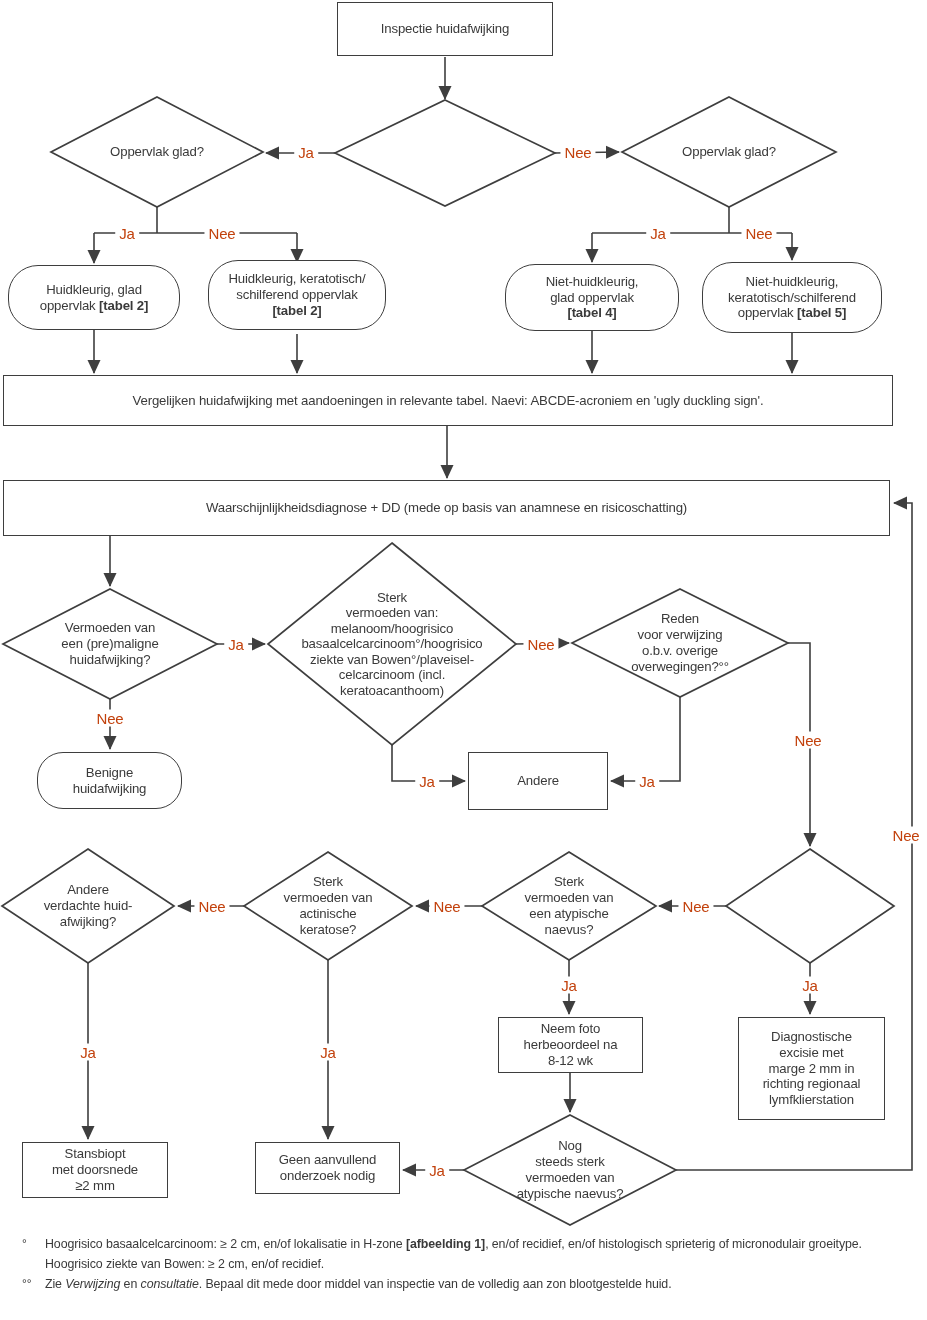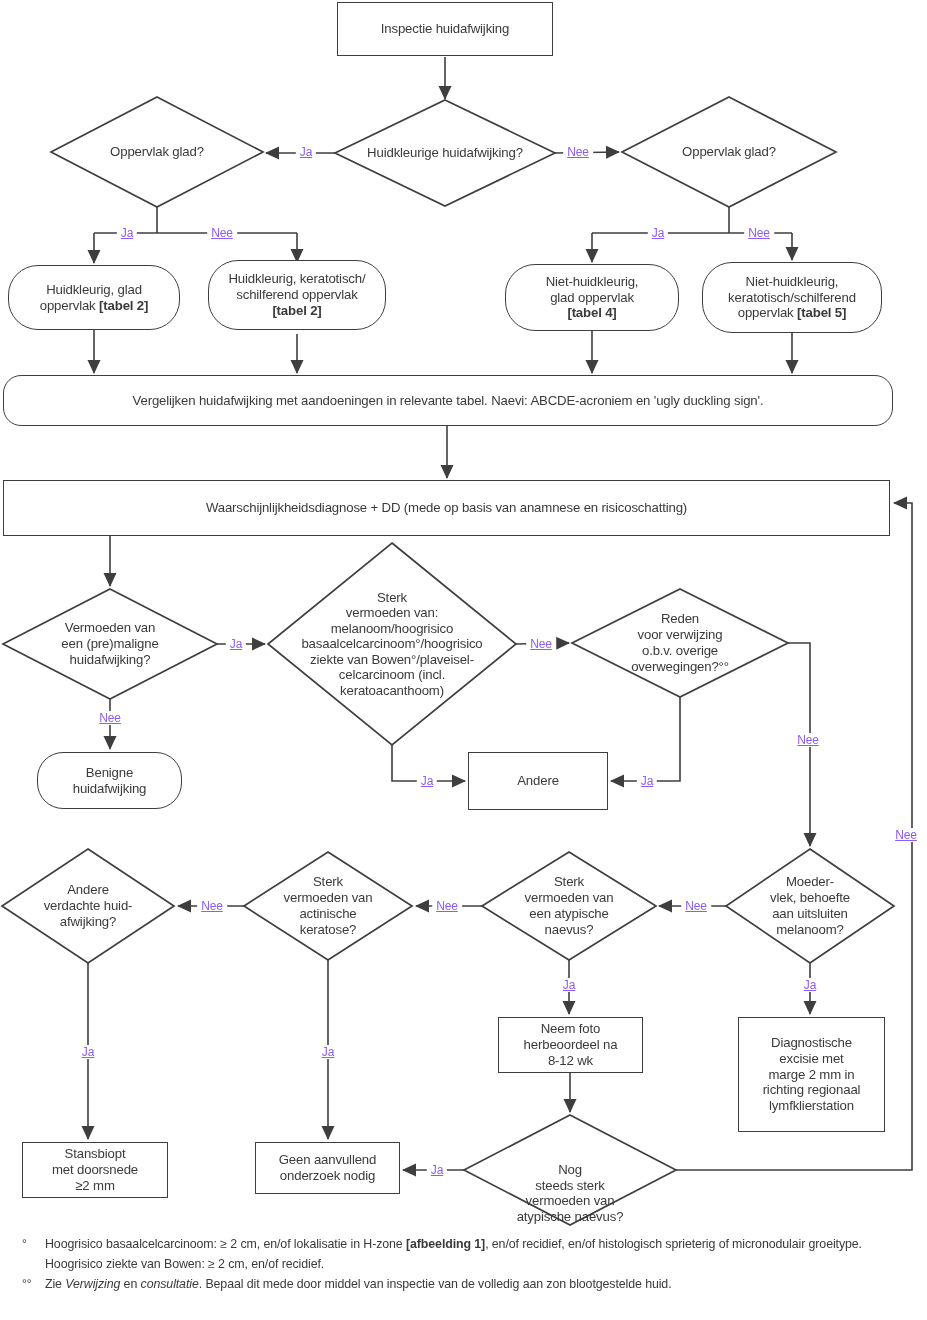--- a/index.html
+++ b/index.html
@@ -13,22 +13,22 @@
     position:absolute; z-index:2; display:flex; align-items:center; justify-content:center;
     text-align:center; font-size:13.2px; line-height:15.8px; letter-spacing:-0.15px;
     white-space:pre-line; box-sizing:border-box; padding:16px 6px;
   }
   .box { border:1.7px solid #3e3e3e; background:#ffffff; }
   .rounded { border-radius:30px; }
   .dtext { background:transparent; padding:0; }
   .node b { font-weight:bold; }
   .elabel {
     position:absolute; z-index:3; transform:translate(-50%,-50%);
-    background:#ffffff; padding:0 4px; font-size:12px; letter-spacing:-0.15px;
-    color:#8b5cf6; white-space:nowrap;text-decoration:underline;
+    background:#ffffff; padding:0 4px; font-size:15px; letter-spacing:-0.15px;
+    color:#c2410c; white-space:nowrap;
   }
   .footnote {
     position:absolute; z-index:2; left:0; width:908px; padding-left:45px;
     box-sizing:border-box; font-size:12.4px; line-height:20px; letter-spacing:-0.1px;
   }
   .fn-marker { position:absolute; left:22px; top:0px; font-size:12px; }
   .footnote i { font-style:italic; }
   .footnote b { font-weight:bold; }
 </style>
 </head>
@@ -135,21 +135,21 @@
 glad oppervlak
 </span><b>[tabel 4]</b></span>
   </div>
 
   <div class="node box rounded" style="left:702px;top:262px;width:180px;height:71px;">
     <span><span>Niet-huidkleurig,
 keratotisch/schilferend
 oppervlak </span><b>[tabel 5]</b></span>
   </div>
 
-  <div class="node box" style="left:3px;top:375px;width:890px;height:51px;border-radius:18px;">
+  <div class="node box" style="left:3px;top:375px;width:890px;height:51px;">
     <span>Vergelijken huidafwijking met aandoeningen in relevante tabel. Naevi: ABCDE-acroniem en 'ugly duckling sign'.</span>
   </div>
 
   <div class="node box" style="left:3px;top:480px;width:887px;height:56px;text-align:right;">
     <span>Waarschijnlijkheidsdiagnose + DD (mede op basis van anamnese en risicoschatting)</span>
   </div>
 
   <div class="node box rounded" style="left:37px;top:752px;width:145px;height:57px;border-radius:26px;">
     <span>Benigne
 huidafwijking</span>
@@ -158,42 +158,39 @@
   <div class="node box" style="left:468px;top:752px;width:140px;height:58px;">
     <span>Andere</span>
   </div>
 
   <div class="node box" style="left:498px;top:1017px;width:145px;height:56px;">
     <span>Neem foto
 herbeoordeel na
 8-12 wk</span>
   </div>
 
-  <div class="node box" style="left:738px;top:1017px;width:147px;height:115px;">
+  <div class="node box" style="left:738px;top:1017px;width:147px;height:103px;">
     <span>Diagnostische
 excisie met
 marge 2 mm in
 richting regionaal
 lymfklierstation</span>
   </div>
 
   <div class="node box" style="left:22px;top:1142px;width:146px;height:56px;">
     <span>Stansbiopt
 met doorsnede
 ≥2 mm</span>
   </div>
 
   <div class="node box" style="left:255px;top:1142px;width:145px;height:52px;">
     <span>Geen aanvullend
 onderzoek nodig</span>
   </div>
 
-  <div class="node dtext" style="left:335px;top:100px;width:220px;height:106px;">
-    <span>Huidkleurige huidafwijking?</span>
-  </div>
   <div class="node dtext" style="left:51px;top:97px;width:212px;height:110px;">
     <span>Oppervlak glad?</span>
   </div>
   <div class="node dtext" style="left:622px;top:97px;width:214px;height:110px;">
     <span>Oppervlak glad?</span>
   </div>
   <div class="node dtext" style="left:3px;top:589px;width:214px;height:110px;">
     <span>Vermoeden van
 een (pre)maligne
 huidafwijking?</span>
@@ -206,44 +203,38 @@
 ziekte van Bowen°/plaveisel-
 celcarcinoom (incl.
 keratoacanthoom)</span>
   </div>
   <div class="node dtext" style="left:572px;top:589px;width:216px;height:108px;">
     <span>Reden
 voor verwijzing
 o.b.v. overige
 overwegingen?°°</span>
   </div>
-  <div class="node dtext" style="left:726px;top:849px;width:168px;height:114px;">
-    <span>Moeder-
-vlek, behoefte
-aan uitsluiten
-melanoom?</span>
-  </div>
   <div class="node dtext" style="left:482px;top:852px;width:174px;height:108px;">
     <span>Sterk
 vermoeden van
 een atypische
 naevus?</span>
   </div>
   <div class="node dtext" style="left:244px;top:852px;width:168px;height:108px;">
     <span>Sterk
 vermoeden van
 actinische
 keratose?</span>
   </div>
   <div class="node dtext" style="left:2px;top:849px;width:172px;height:114px;">
     <span>Andere
 verdachte huid-
 afwijking?</span>
   </div>
-  <div class="node dtext" style="left:464px;top:1115px;width:212px;height:110px;align-items:flex-end;">
+  <div class="node dtext" style="left:464px;top:1115px;width:212px;height:110px;">
     <span>Nog
 steeds sterk
 vermoeden van
 atypische naevus?</span>
   </div>
 
   <span class="elabel" style="left:306px;top:152px;">Ja</span>
   <span class="elabel" style="left:127px;top:233px;">Ja</span>
   <span class="elabel" style="left:658px;top:233px;">Ja</span>
   <span class="elabel" style="left:236px;top:644px;">Ja</span>

